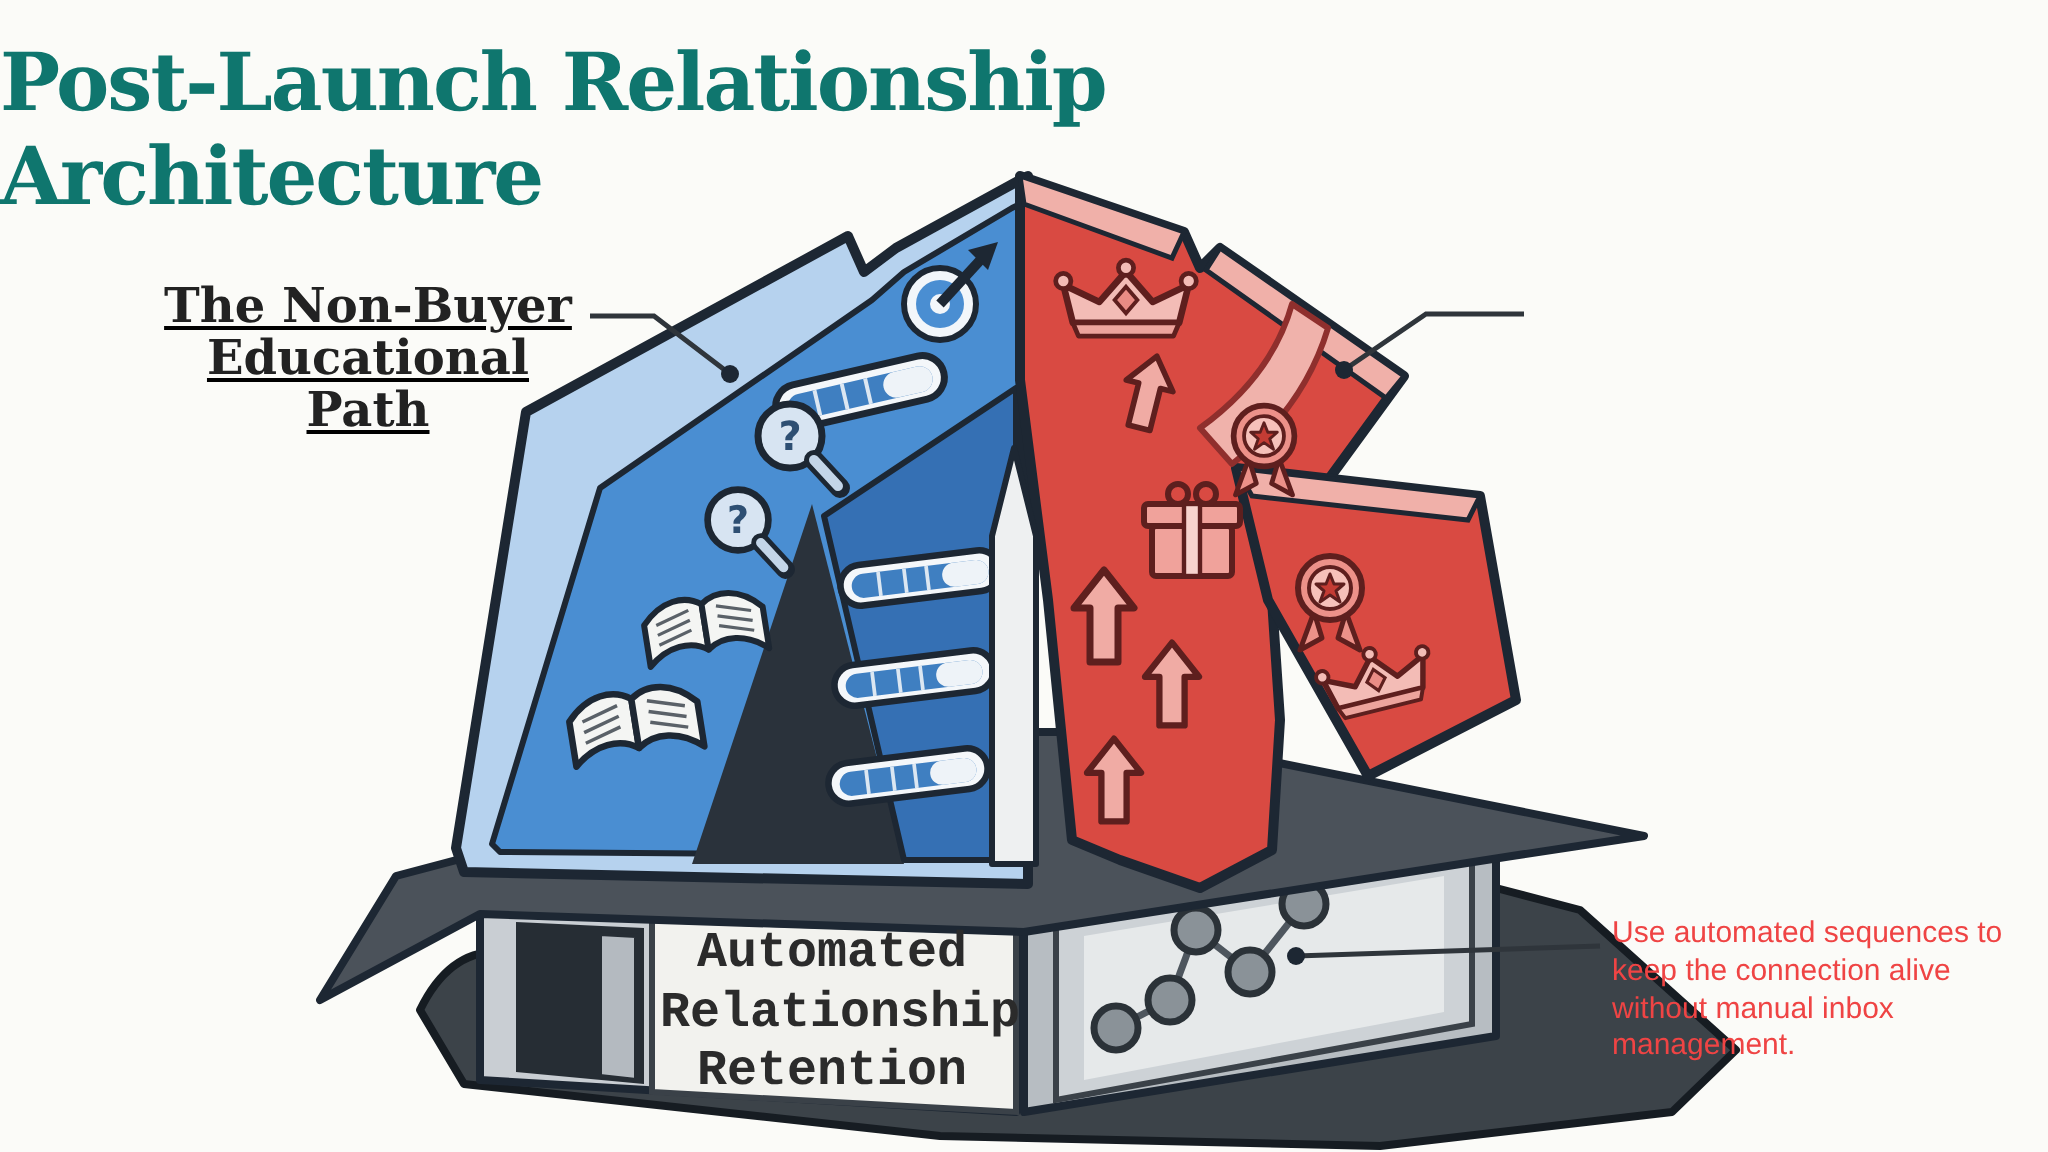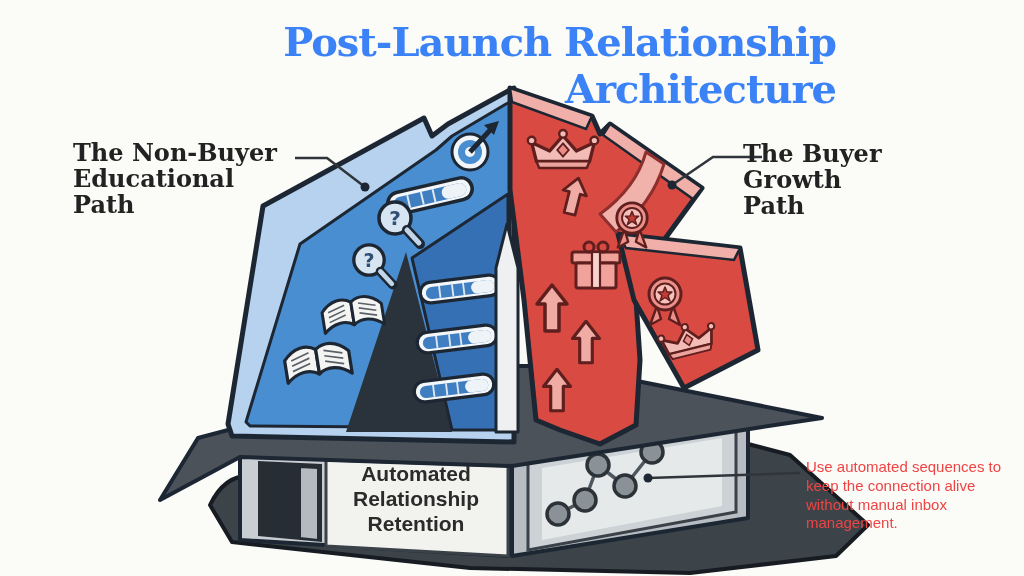--- a/index.html
+++ b/index.html
@@ -3,40 +3,40 @@
 <meta charset="utf-8">
 <style>
   html,body{margin:0;padding:0;}
   body{
     width:1024px;height:576px;position:relative;overflow:hidden;
     background:#fbfbf8;
     font-family:"Liberation Sans","DejaVu Sans",sans-serif;
   }
   .abs{position:absolute;}
   #title{
-    top:18px;left:0;width:836px;text-align:right;
+    top:18px;left:0;width:836px;text-align:left;
     font-family:"DejaVu Serif","Liberation Serif",serif;
-    font-weight:bold;font-size:40px;letter-spacing:-1px;color:#3b82f6;
+    font-weight:bold;font-size:40px;letter-spacing:-1px;color:#0f766e;
   }
-  .callout{text-align:left;}
+  .callout{text-align:center;text-decoration:underline;}
   .callout .head{
     font-family:"DejaVu Serif","Liberation Serif",serif;
     font-weight:bold;font-size:24px;line-height:1.08;color:#222;margin:0 auto;
   }
   .callout .body{
     font-size:15px;line-height:1.2;color:#3c3c3c;margin-top:7px;
   }
   #callout-left{top:140px;left:58px;width:252px;}
   #callout-left .head{width:222px;}
   #callout-right{top:141px;left:702px;width:244px;}
   #callout-right .head{width:162px;}
   #base-label{
     top:462px;left:330px;width:172px;text-align:center;
-    font-family:Liberation Sans, sans-serif;
-    font-weight:bold;font-size:21px;line-height:1.18;color:#2b2b2b;
+    font-family:Liberation Mono, monospace;
+    font-weight:bold;font-size:25px;line-height:1.18;color:#2b2b2b;
   }
   #note-right{
     top:458px;left:806px;width:196px;text-align:left;
     font-size:15px;line-height:1.25;color:#ef4444;
   }
   svg{position:absolute;top:0;left:0;}
 </style>
 </head>
 <body>
 
@@ -182,18 +182,17 @@
   </g>
 </svg>
 
 <div id="title" class="abs">Post-Launch Relationship Architecture</div>
 
 <div id="callout-left" class="abs callout">
   <div class="head">The Non-Buyer Educational Path</div>
 </div>
 
 <div id="callout-right" class="abs callout">
-  <div class="head">The Buyer Growth Path</div>
 </div>
 
 <div id="base-label" class="abs">Automated Relationship Retention</div>
 
 <div id="note-right" class="abs">Use automated sequences to keep the connection alive without manual inbox management.</div>
 
 </body></html>

